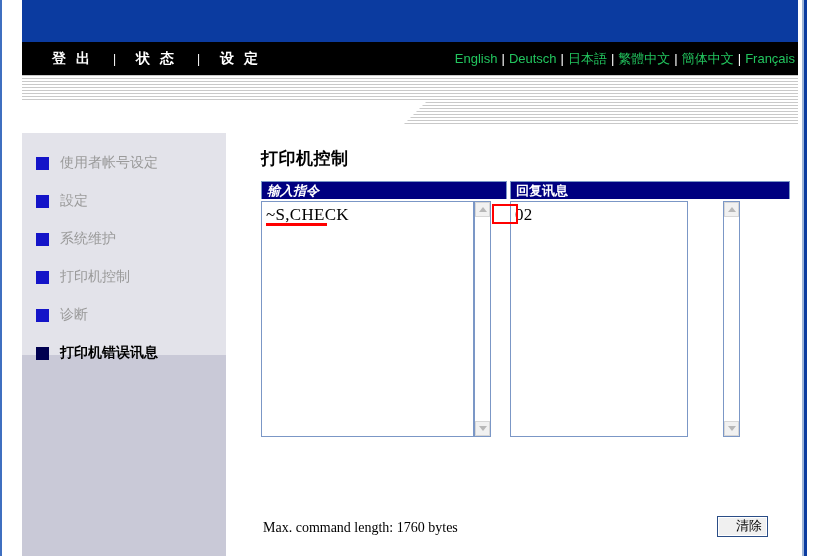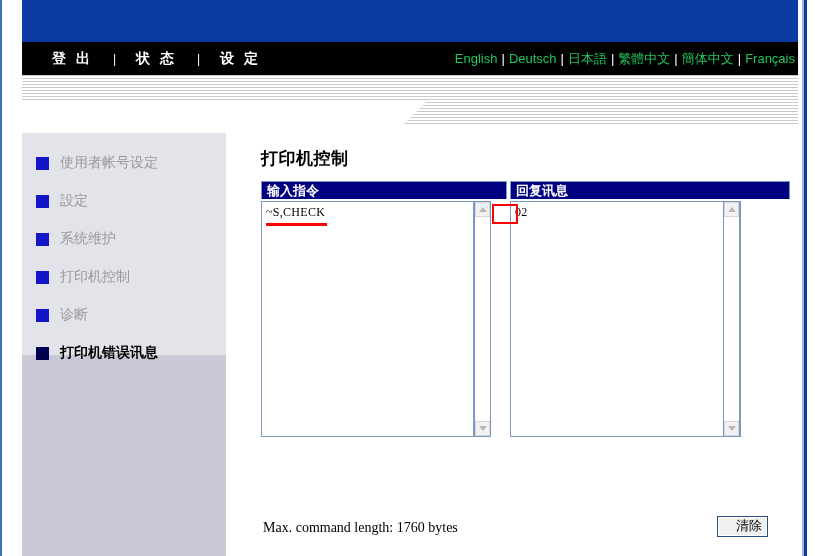--- a/index.html
+++ b/index.html
@@ -193,40 +193,40 @@
     background: #000080;
     color: #ffffff;
     font-size: 13px;
     font-weight: bold;
     padding-left: 5px;
     line-height: 18px;
     box-sizing: border-box;
     border: 1px solid #7b97c6;
     border-bottom: none;
   }
-  #panel-header-cmd  { left: 15px;  top: 48px; width: 246px; }
+  #panel-header-cmd  { left: 15px;  top: 48px; width: 246px; font-style: italic; }
   #panel-header-resp { left: 264px; top: 48px; width: 280px; }
 
   .ta-wrap {
     position: absolute;
     top: 68px;
     height: 236px;
     background: #ffffff;
     border: 1px solid #7b97c6;
     box-sizing: border-box;
     overflow: hidden;
   }
   #ta-wrap-cmd  { left: 15px;  width: 213px; }
-  #ta-wrap-resp { left: 264px; width: 231px; }
+  #ta-wrap-resp { left: 264px; width: 178px; }
 
   .ta-text {
     position: absolute;
     left: 4px; top: 3px;
     font-family: "Liberation Serif", "DejaVu Serif", serif;
-    font-size: 12px;
+    font-size: 17px;
     color: #000000;
     white-space: pre;
     letter-spacing: 0.3px;
   }
 
   .scrollbar {
     position: absolute;
     top: 68px;
     width: 17px; height: 236px;
     background: #ffffff;

